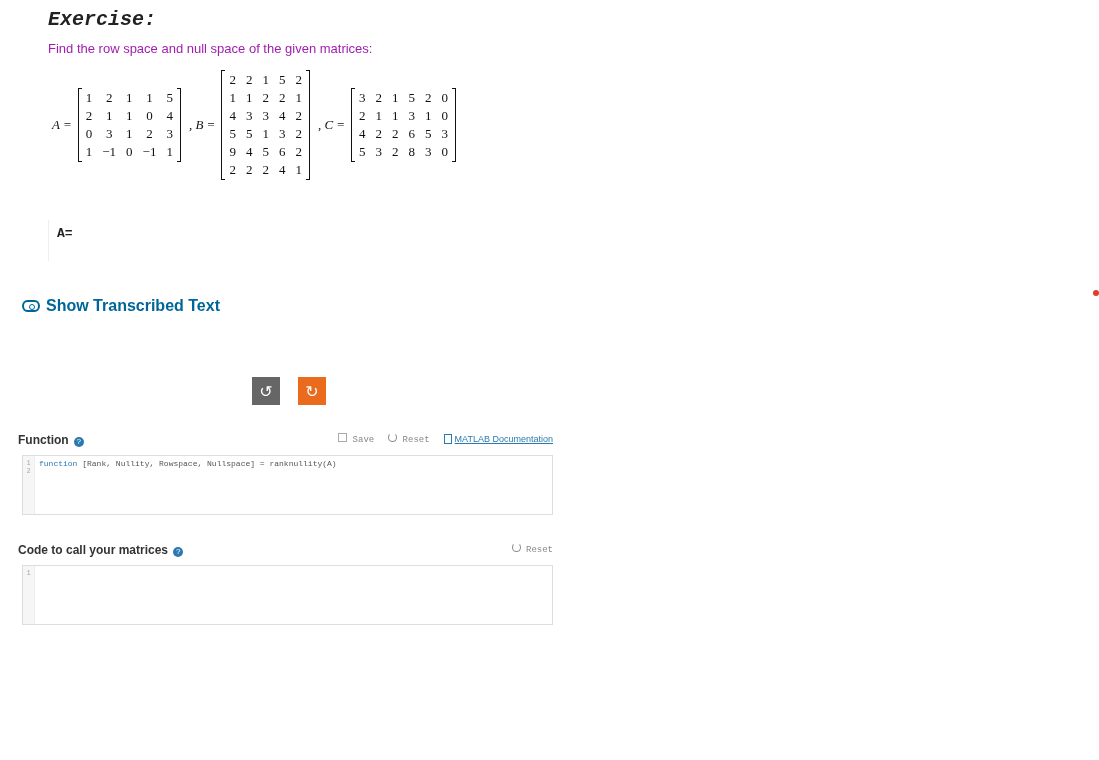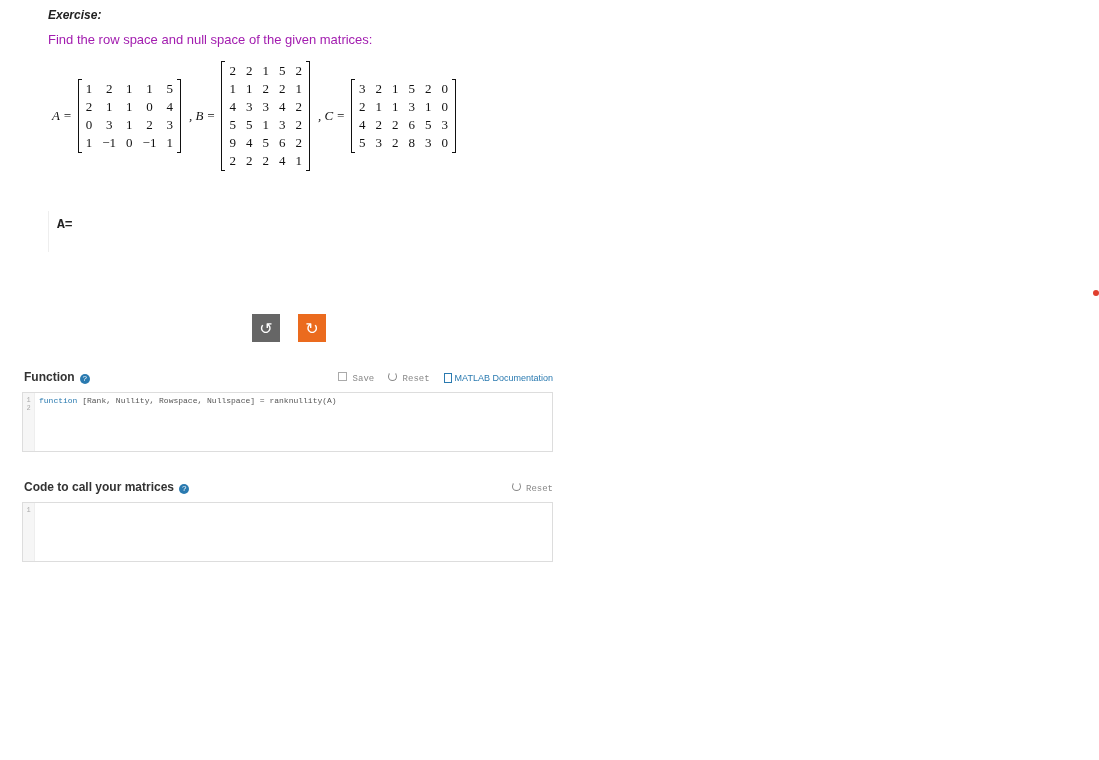--- a/index.html
+++ b/index.html
@@ -33,23 +33,24 @@
     height: 6px;
     background: #e03e2d;
     border-radius: 50%;
   }
   .problem-box {
     padding: 8px 20px 0 48px;
   }
   .exercise-title {
     font-style: italic;
     font-weight: bold;
-    font-size: 12px;
+    font-size: 20px;
     color: #222;
     margin-bottom: 10px;
+    font-family: Liberation Mono, monospace;
   }
   .exercise-desc {
     font-size: 13px;
     color: #a21caf;
     margin-bottom: 14px;
   }
   .matrices-row {
     display: flex;
     align-items: center;
     gap: 4px;
@@ -130,23 +131,23 @@
     display: flex;
     align-items: center;
     justify-content: center;
     font-size: 16px;
     color: #fff;
     cursor: pointer;
   }
   .btn-gray { background: #666; }
   .btn-orange { background: #eb6b1e; }
   .section-header {
-    margin: 28px 22px 8px 24px;
-    display: flex;
-    align-items: flex-end;
+    margin: 28px 22px 8px 18px;
+    display: flex;
+    align-items: flex-start;
     justify-content: space-between;
     font-size: 11px;
     gap: 28px;
   }
   .section-title {
     font-weight: bold;
     font-size: 12px;
     color: #333;
   }
   .info-icon {
@@ -161,21 +162,21 @@
     line-height: 10px;
     margin-left: 2px;
   }
   .header-actions {
     display: flex;
     gap: 14px;
     align-items: center;
     font-size: 9px;
   }
   .link-gray { color: #888; cursor: pointer; font-family: Liberation Mono, monospace; }
-  .link-blue { color: #2a7ab0; cursor: pointer; display: flex; align-items: center; gap: 3px;}
+  .link-blue { color: #2a7ab0; cursor: pointer; display: flex; align-items: center; gap: 3px; text-decoration: underline;}
   .code-panel {
     margin: 0 22px;
     border: 1px solid #ddd;
     font-family: "Courier New", monospace;
     font-size: 8px;
     color: #555;
     position: relative;
   }
   .code-panel .gutter {
     position: absolute;
@@ -331,20 +332,24 @@
           <div class="bracket-right"></div>
         </div>
       </div>
     </div>
   </div>
 
   <div class="codeblock">
     <div>A=</div>
   </div>
 
+  <div class="show-transcribed">
+    <span class="eye-icon"></span>
+    <span>Show Transcribed Text</span>
+  </div>
 
   <div class="toolbar-row">
     <div class="tool-btn btn-gray">↺</div>
     <div class="tool-btn btn-orange">↻</div>
   </div>
 
   <div class="section-header">
     <div>
       <span class="section-title">Function</span>
       <span class="info-icon">?</span>

